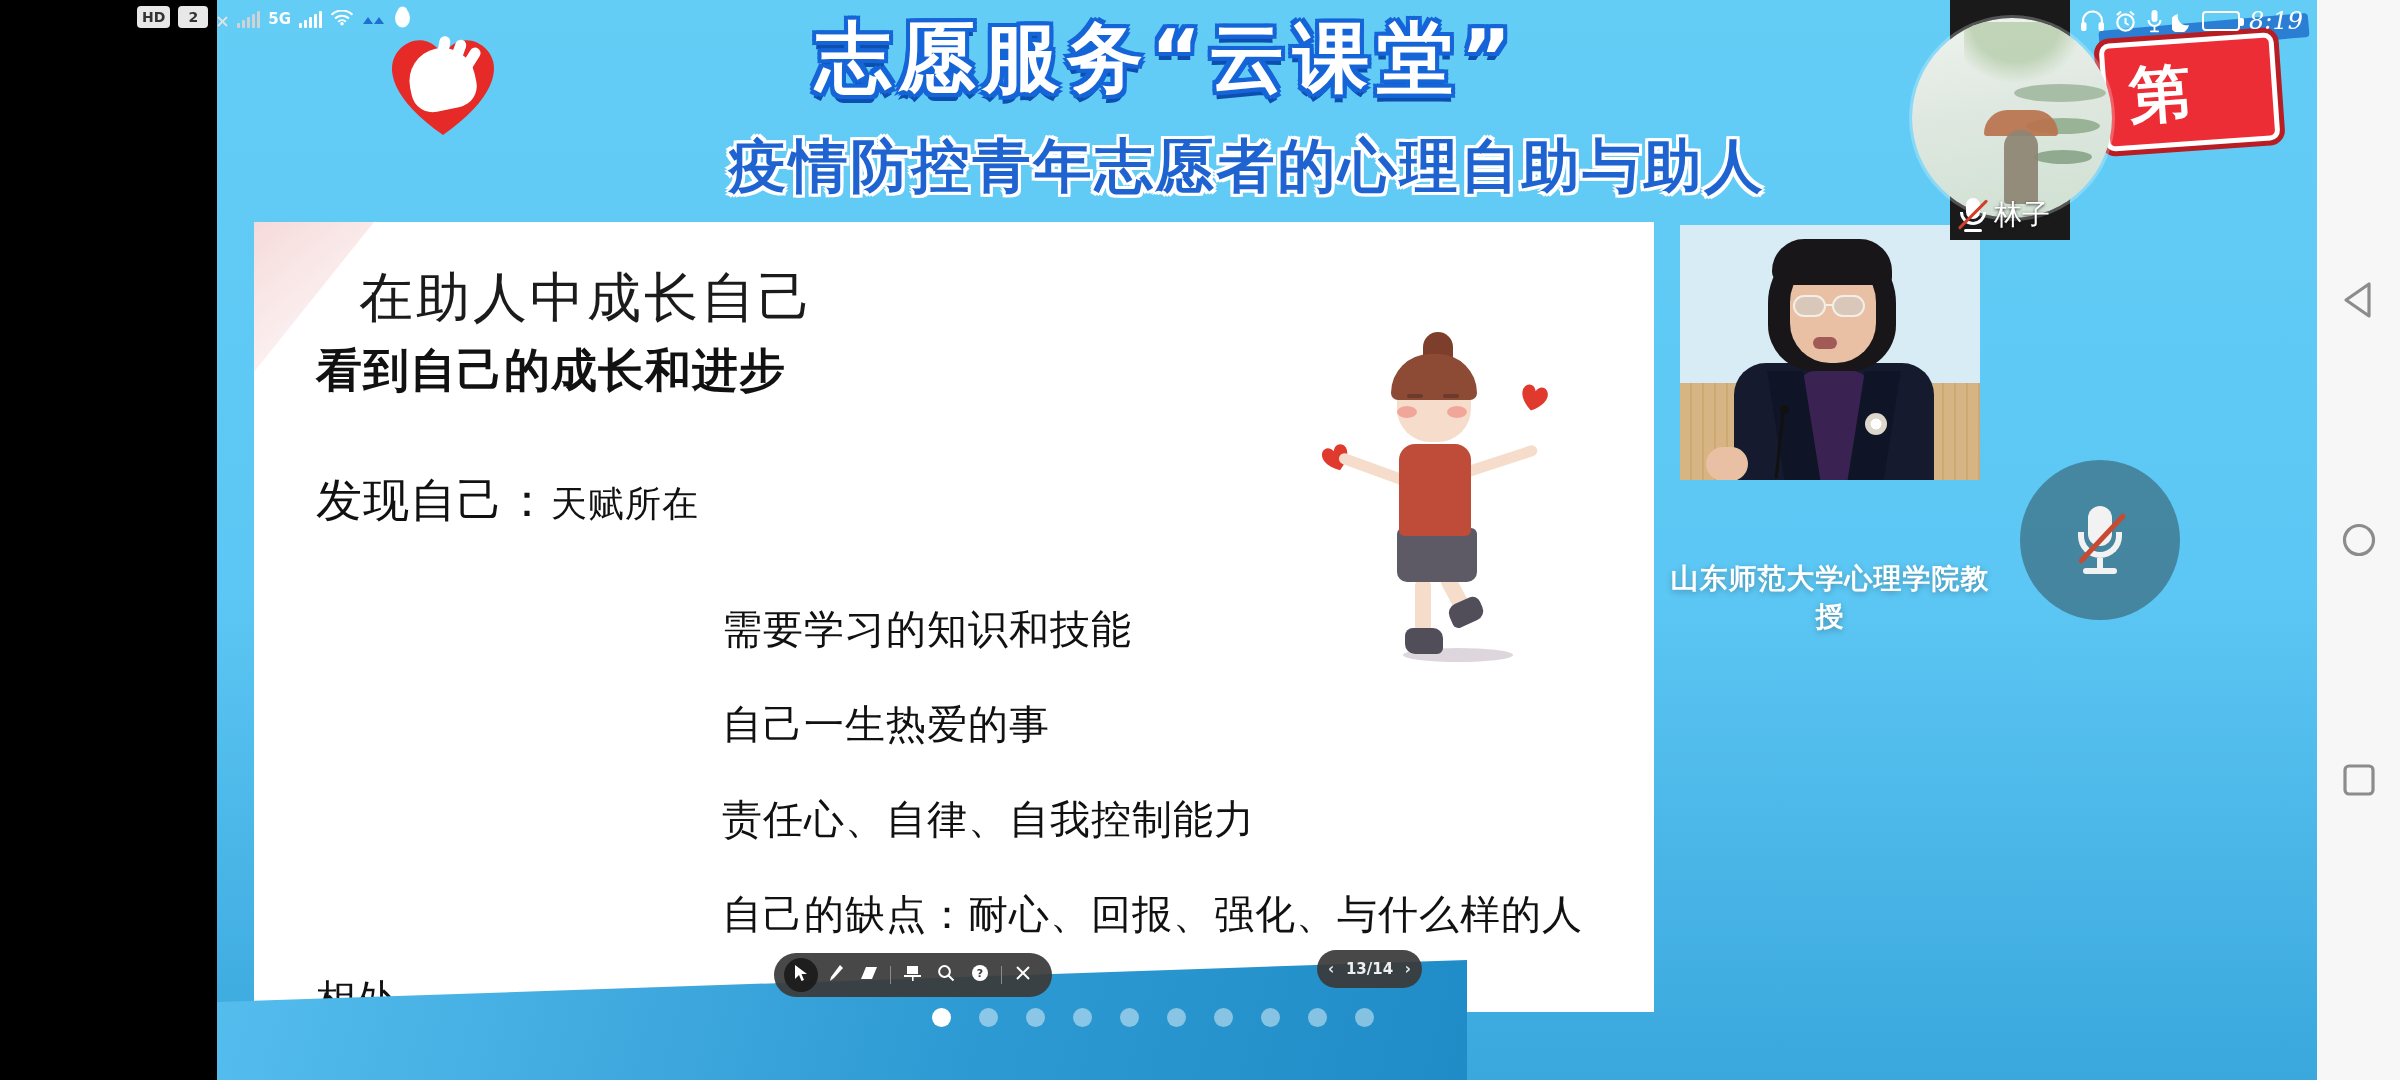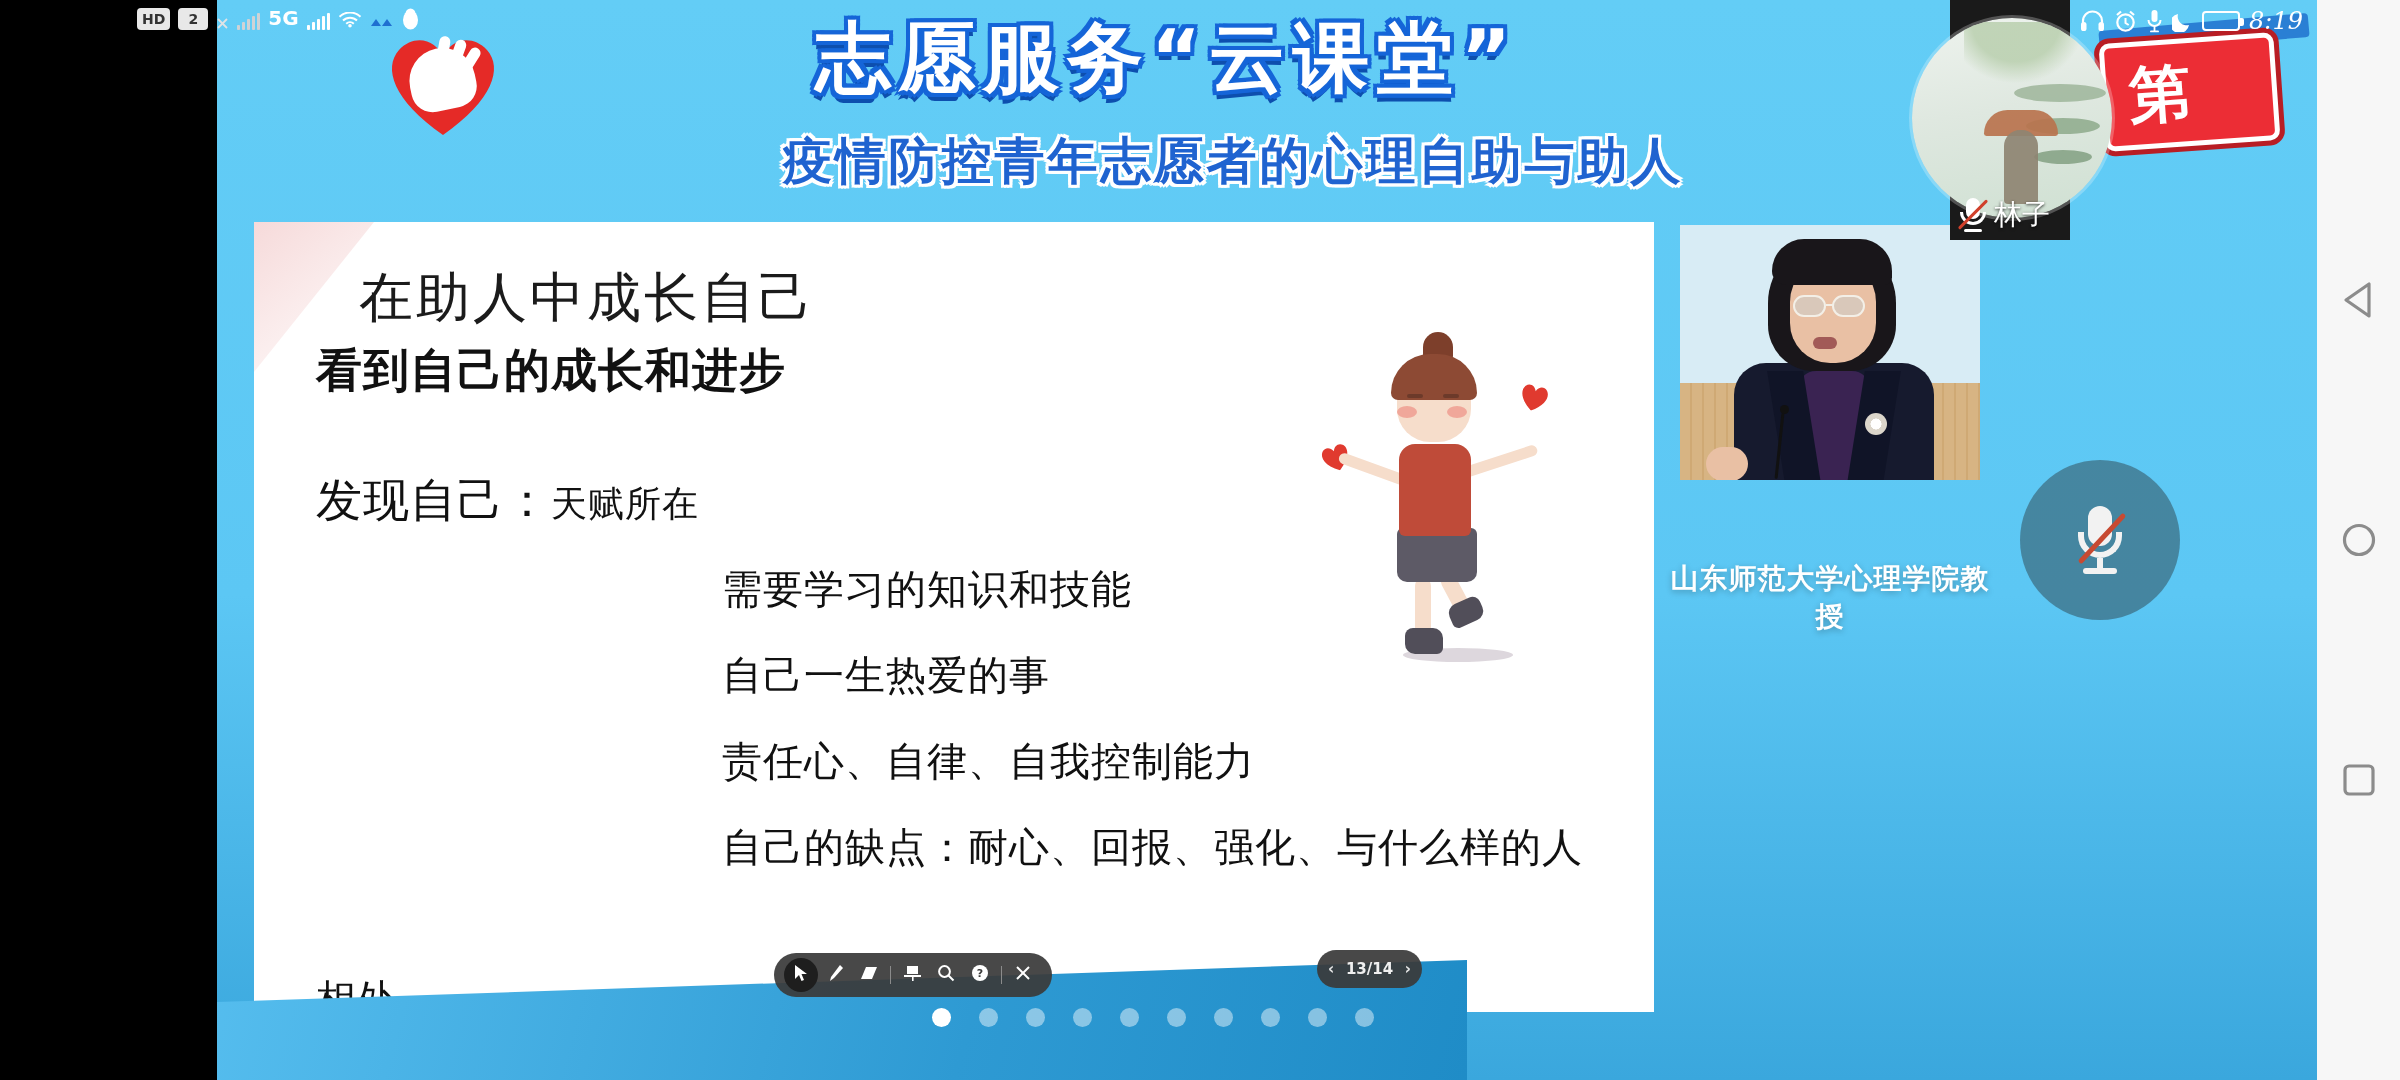--- a/index.html
+++ b/index.html
@@ -67,22 +67,22 @@
   .title-main{
     position:absolute; left:450px; top:8px; width:1000px; text-align:center;
     font-size:76px; font-weight:bold; color:#fff; letter-spacing:8px;
     text-shadow:
       -4px 0 0 #1565d8, 4px 0 0 #1565d8, 0 -4px 0 #1565d8, 0 4px 0 #1565d8,
       -4px -4px 0 #1565d8, 4px -4px 0 #1565d8, -4px 4px 0 #1565d8, 4px 4px 0 #1565d8,
       0 8px 0 #0d4fae;
     white-space:nowrap;
   }
   .title-sub{
-    position:absolute; left:316px; top:128px; width:1400px; text-align:center;
-    font-size:50px; font-weight:bold; color:#1f63d0; letter-spacing:3px;
+    position:absolute; left:330px; top:128px; width:1400px; text-align:center;
+    font-size:58px; font-weight:bold; color:#1f63d0; letter-spacing:3px;
     text-shadow:
       -3px 0 0 #fff, 3px 0 0 #fff, 0 -3px 0 #fff, 0 3px 0 #fff,
       -3px -3px 0 #fff, 3px -3px 0 #fff, -3px 3px 0 #fff, 3px 3px 0 #fff;
     white-space:nowrap;
   }
   .episode-badge{
     position:absolute; right:40px; top:38px; width:175px; height:108px;
     background:#ec2d35; border:5px solid #fff; border-radius:10px;
     transform:rotate(-4deg); box-shadow:0 0 0 5px #b81d24;
     display:flex; align-items:center; justify-content:flex-start; padding-left:22px;
@@ -111,21 +111,21 @@
     position:absolute; left:62px; top:118px;
     font-size:46px; font-weight:bold; color:#111; letter-spacing:1px;
   }
   .slide .l3{
     position:absolute; left:62px; top:248px;
     font-size:46px; color:#111; letter-spacing:1px;
   }
   .slide .l3 .small{ font-size:36px; }
   .slide .bullets{ position:absolute; left:468px; top:340px; }
   .slide .bullets div{
-    font-size:40px; color:#111; margin-bottom:31px; white-space:nowrap; letter-spacing:1px;
+    font-size:40px; color:#111; margin-bottom:31px; white-space:nowrap; letter-spacing:1px;margin-top:40px;
   }
   .slide .wrap-word{
     position:absolute; left:62px; top:750px; font-size:40px; color:#111;
   }
 
   
   .figure{ position:absolute; left:1065px; top:110px; width:250px; height:310px; }
   .fig-head{ position:absolute; left:78px; top:30px; width:74px; height:80px; background:#f6ddcb; border-radius:38px 38px 34px 34px; }
   .fig-hair{ position:absolute; left:72px; top:22px; width:86px; height:46px; background:#8d4a34; border-radius:44px 44px 8px 8px; }
   .fig-bun{ position:absolute; left:104px; top:0px; width:30px; height:34px; background:#7d3f2b; border-radius:15px 15px 10px 10px; }
@@ -467,21 +467,21 @@
             <line x1="11" y1="2" x2="2" y2="11" stroke="#dfe3e6" stroke-width="1.8"></line>
           </svg>
       </span>
       <span class="bars">
           <i style="height:5px"></i>
           <i style="height:8px"></i>
           <i style="height:11px"></i>
           <i style="height:14px"></i>
           <i style="height:17px"></i>
         </span>
-      <span class="sb-ic" style="font-size:20px;font-weight:bold">5G</span>
+      <span class="sb-ic" style="font-size:15px;font-weight:bold">5G</span>
       <span class="bars strong">
           <i style="height:5px"></i>
           <i style="height:8px"></i>
           <i style="height:11px"></i>
           <i style="height:14px"></i>
           <i style="height:17px"></i>
         </span>
       <span class="sb-ic">
         <svg width="24" height="18" viewBox="0 0 24 18">
             <path d="M12 15.5a1.8 1.8 0 1 0 0-3.6 1.8 1.8 0 0 0 0 3.6z" fill="#fff"></path>

